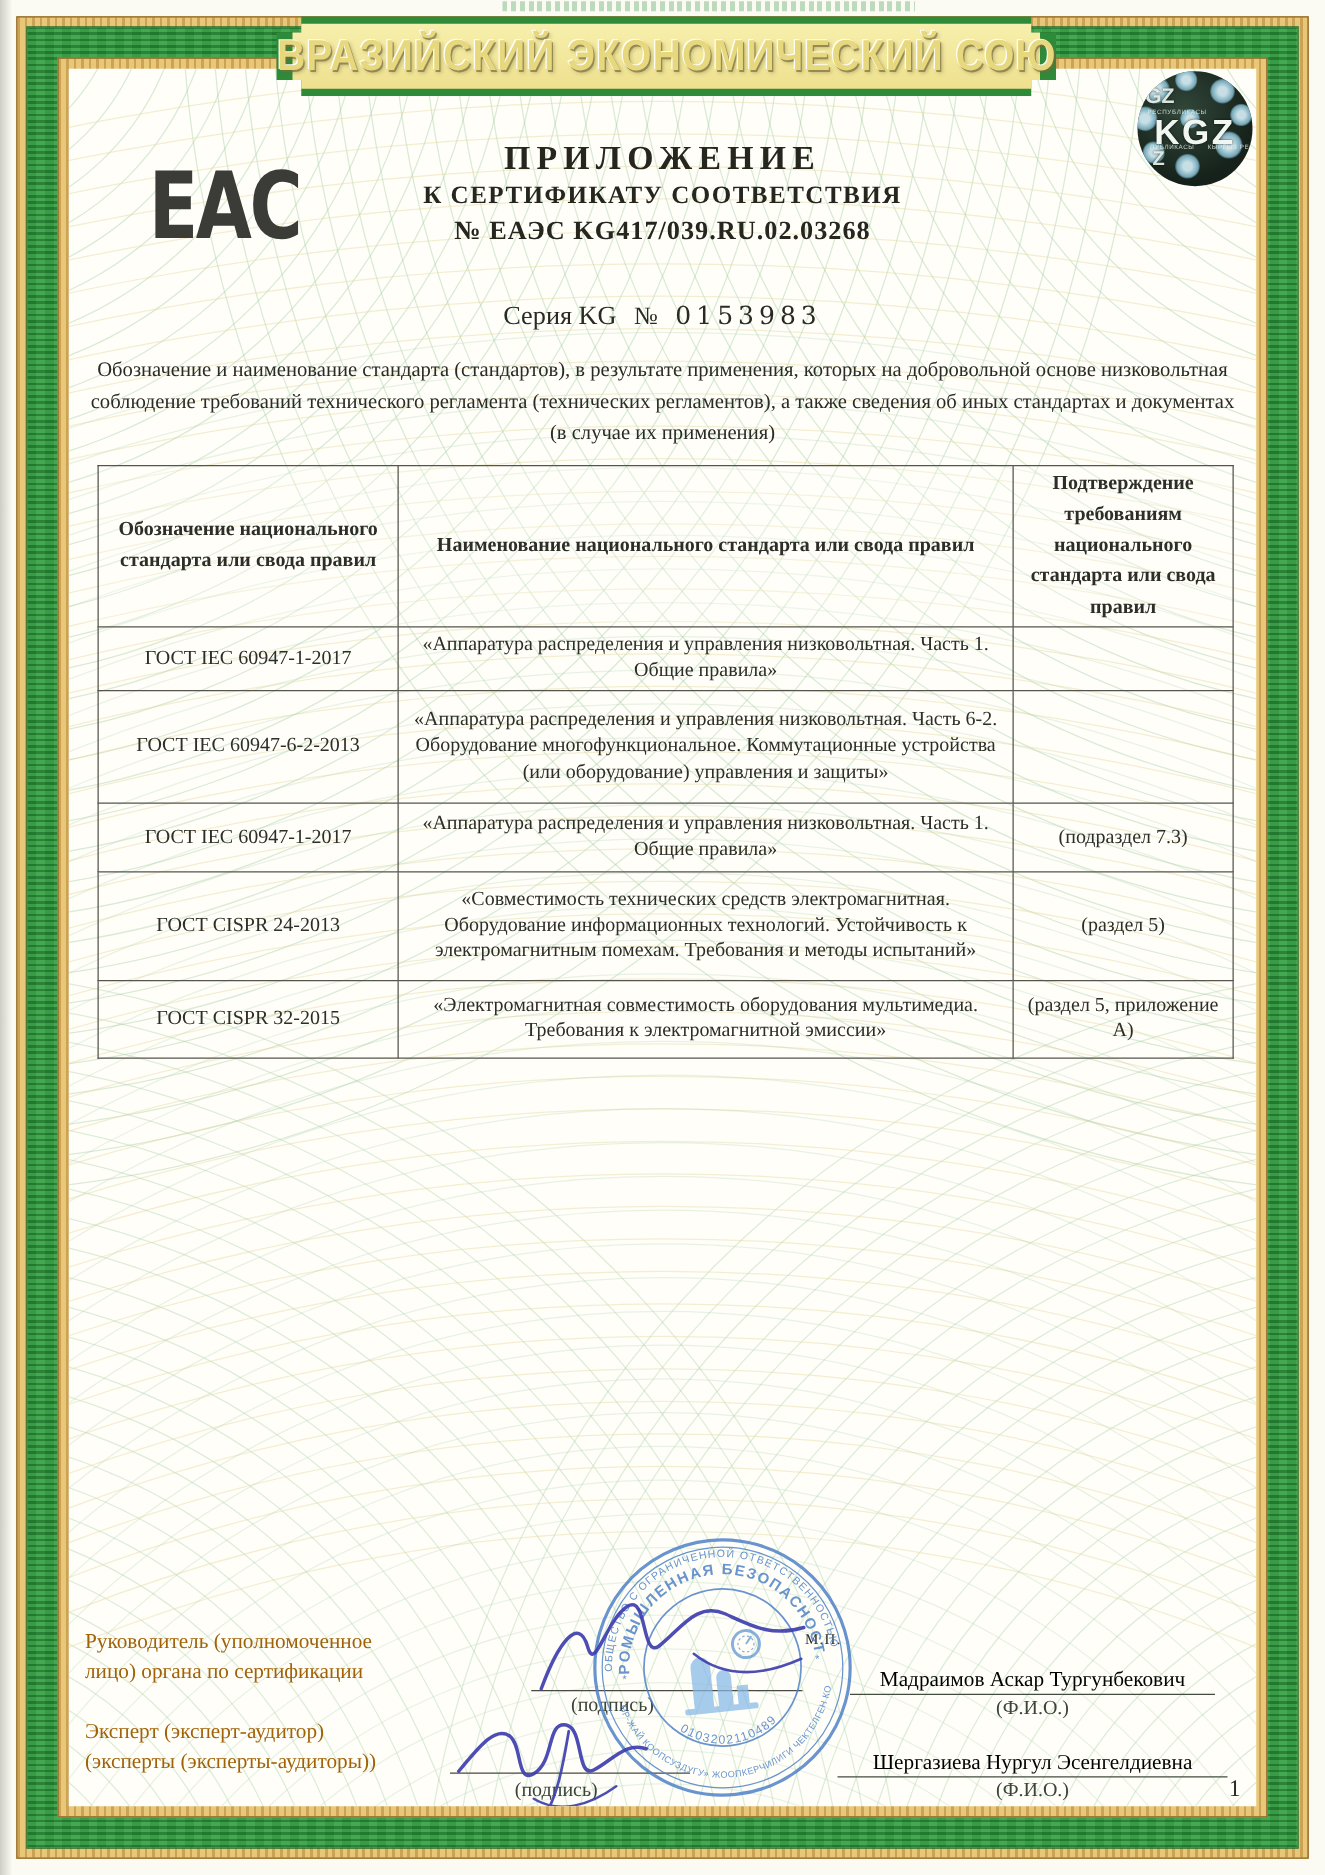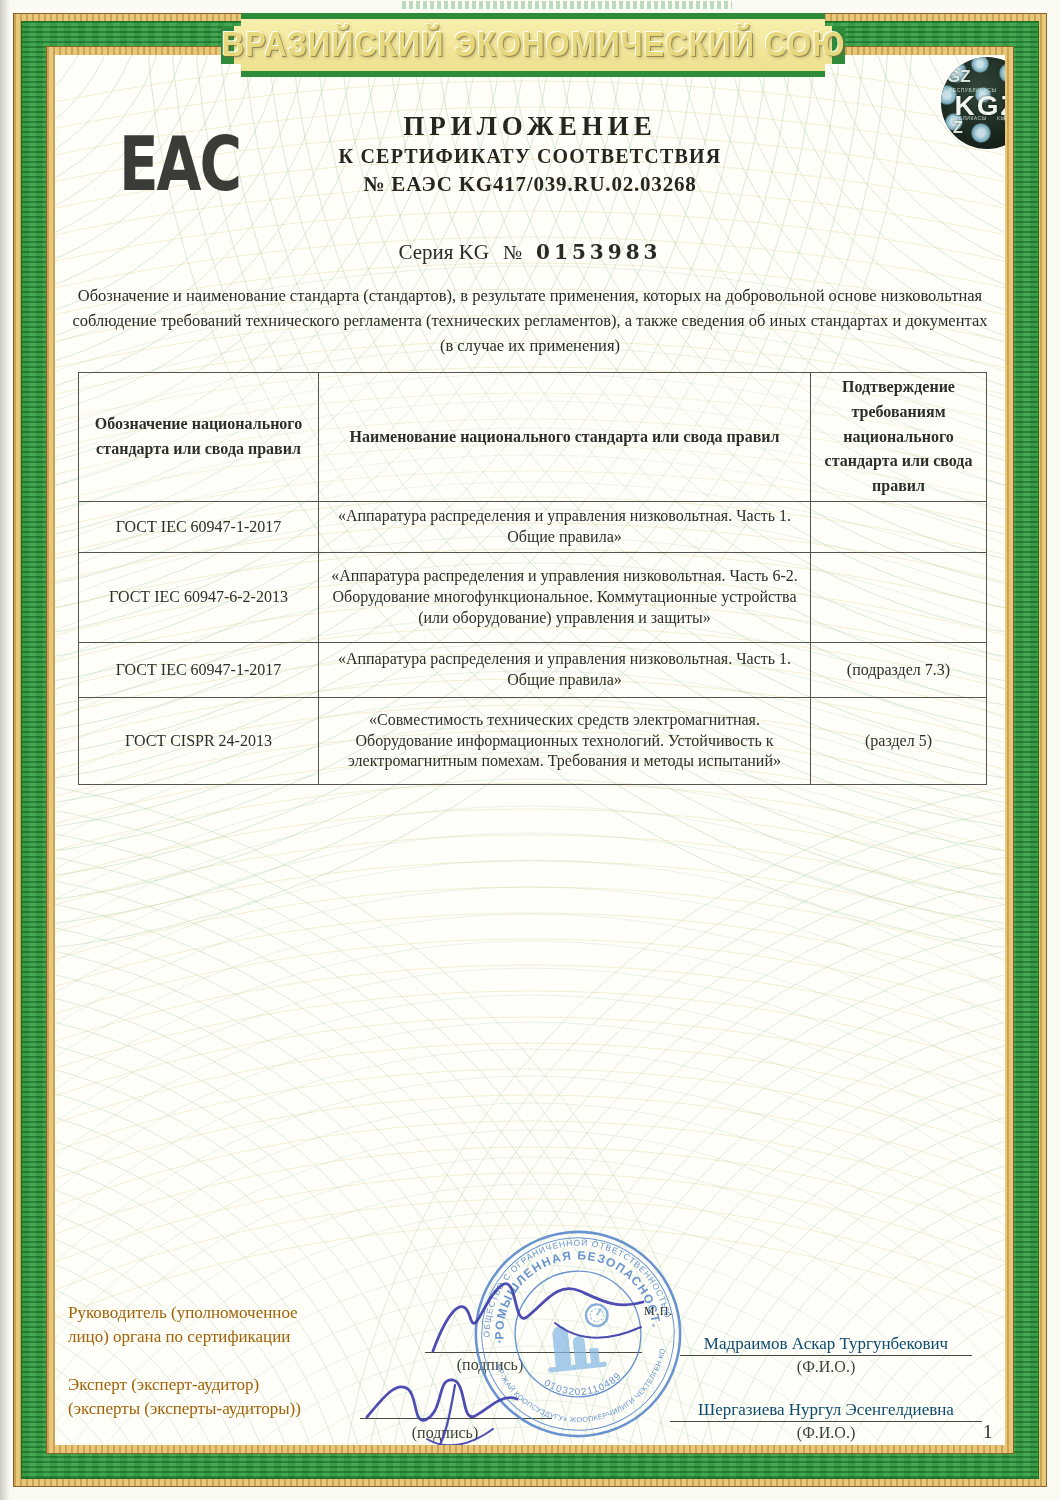--- a/index.html
+++ b/index.html
@@ -27,58 +27,58 @@
   .banner-face{position:absolute;inset:6px 13px;background:linear-gradient(180deg,#f7efad,#eee08d);
         border-radius:3px;display:flex;align-items:center;justify-content:center;}
   .banner-text{font-family:"Liberation Sans","DejaVu Sans",sans-serif;font-weight:700;font-size:31px;
         letter-spacing:1px;color:#e7d87e;transform:scaleY(1.12);white-space:nowrap;
         text-shadow:-1px -1px 0 rgba(255,255,252,.95),1px 1px 0 rgba(120,108,60,.65),2px 2px 3px rgba(110,100,55,.35);}
 
   
   .eac-mark{position:absolute;left:64px;top:66px;font-family:"DejaVu Sans","Liberation Sans",sans-serif;
         font-weight:700;font-size:58px;letter-spacing:-2px;color:#3b3b38;transform:scaleY(1.28);transform-origin:top left;}
   .kgz-seal{position:absolute;left:855px;top:2px;width:92px;height:92px;border-radius:50%;
-        background:radial-gradient(circle at 40% 35%,#32473a,#15211a 70%);overflow:hidden;margin-left:31px;}
+        background:radial-gradient(circle at 40% 35%,#32473a,#15211a 70%);overflow:hidden;}
   .kgz-dot{position:absolute;border-radius:50%;background:radial-gradient(circle,#d9f2fa 25%,#7fb6ca 60%,rgba(40,70,60,0) 75%);opacity:.9;}
   .kgz-main{position:absolute;left:0;right:0;top:33px;text-align:center;color:#f2f6f0;
         font-family:"Liberation Sans",sans-serif;font-weight:700;font-size:28px;letter-spacing:2px;
         text-shadow:0 0 2px rgba(0,0,0,.8);}
   .kgz-frag{position:absolute;color:rgba(240,248,242,.9);font-family:"Liberation Sans",sans-serif;font-weight:700;
         text-shadow:0 0 2px rgba(0,0,0,.7);}
   .kgz-micro{position:absolute;color:rgba(235,245,238,.8);font-family:"Liberation Sans",sans-serif;
         font-size:5px;letter-spacing:.5px;white-space:nowrap;}
 
   
   .title-1{position:absolute;left:0;right:0;top:56px;text-align:center;font-size:27px;font-weight:600;
         letter-spacing:5px;color:#26261f;}
   .title-2{position:absolute;left:0;right:0;top:90px;text-align:center;font-size:20px;font-weight:600;
         letter-spacing:1.2px;color:#26261f;}
   .title-3{position:absolute;left:0;right:0;top:117px;text-align:center;font-size:21px;font-weight:700;
         letter-spacing:.8px;color:#26261f;}
   .series-line{position:absolute;left:0;right:0;top:185px;display:flex;justify-content:center;
         align-items:baseline;gap:14px;color:#2a2a24;}
   .series-label{font-size:21px;}
   .series-no{font-size:20px;}
-  .series-number{font-size:20px;font-weight:700;letter-spacing:4px;font-family:"DejaVu Serif",serif;}
+  .series-number{font-size:20px;font-weight:400;letter-spacing:4px;font-family:"DejaVu Serif",serif;}
 
   .intro{position:absolute;left:15px;top:228px;width:920px;text-align:center;font-size:16.5px;
         line-height:1.52;color:#2b2b26;}
 
   
   table.standards{position:absolute;left:23px;top:317px;width:908px;border-collapse:collapse;table-layout:fixed;
         color:#2e2e28;}
   table.standards th,table.standards td{border:1px solid #55554e;vertical-align:middle;text-align:center;
         padding:2px 10px;font-size:16px;line-height:1.3;}
   table.standards th{font-weight:700;line-height:1.55;background:rgba(255,255,252,.25);}
 
   
   .lbl{position:absolute;font-size:17px;color:#a16207;}
   .sig-line{position:absolute;border-bottom:1.3px solid #4a4a42;}
   .caption{position:absolute;font-size:16px;color:#3a4438;text-align:center;}
-  .fio-name{position:absolute;font-size:17px;color:#0c4a6e;text-align:center;border-bottom:1px solid #434d3f;
+  .fio-name{position:absolute;font-size:17px;color:#000000;text-align:center;border-bottom:1px solid #434d3f;
         padding-bottom:1px;white-space:nowrap;}
   .mp-label{position:absolute;left:549px;top:1249px;font-size:12px;color:#2c2c26;letter-spacing:1px;margin-left:40px;}
   .page-number{position:absolute;left:928px;top:1366px;font-size:19px;color:#2c2c26;}
 
   .stamp-svg{position:absolute;left:415px;top:1171px;width:216px;height:216px;opacity:.85;transform:rotate(-6deg);}
   .ink-svg{position:absolute;inset:0;width:100%;height:100%;pointer-events:none;}
 </style>
 </head>
 <body>
 
@@ -391,20 +391,25 @@
           <tr style="height: 55px;">
             <td>ГОСТ IEC 60947-1-2017</td>
             <td>«Аппаратура распределения и управления низковольтная. Часть 1. Общие правила»</td>
             <td>(подраздел 7.3)</td>
           </tr>
           <tr style="height: 87px;">
             <td>ГОСТ CISPR 24-2013</td>
             <td>«Совместимость технических средств электромагнитная. Оборудование информационных технологий. Устойчивость к электромагнитным помехам. Требования и методы испытаний»</td>
             <td>(раздел 5)</td>
           </tr>
+          <tr style="height: 62px;">
+            <td>ГОСТ CISPR 32-2015</td>
+            <td>«Электромагнитная совместимость оборудования мультимедиа. Требования к электромагнитной эмиссии»</td>
+            <td>(раздел 5, приложение А)</td>
+          </tr>
         </tbody>
     </table>
 
     <div class="lbl" style="left:13px;top:1248px;">Руководитель (уполномоченное</div>
     <div class="lbl" style="left:13px;top:1272px;">лицо) органа по сертификации</div>
     <div class="lbl" style="left:13px;top:1320px;">Эксперт (эксперт-аудитор)</div>
     <div class="lbl" style="left:13px;top:1344px;">(эксперты (эксперты-аудиторы))</div>
 
     <div class="sig-line" style="left:370px;top:1281px;width:217px;height:16px;"></div>
     <div class="caption" style="left:375px;top:1301px;width:120px;">(подпись)</div>

